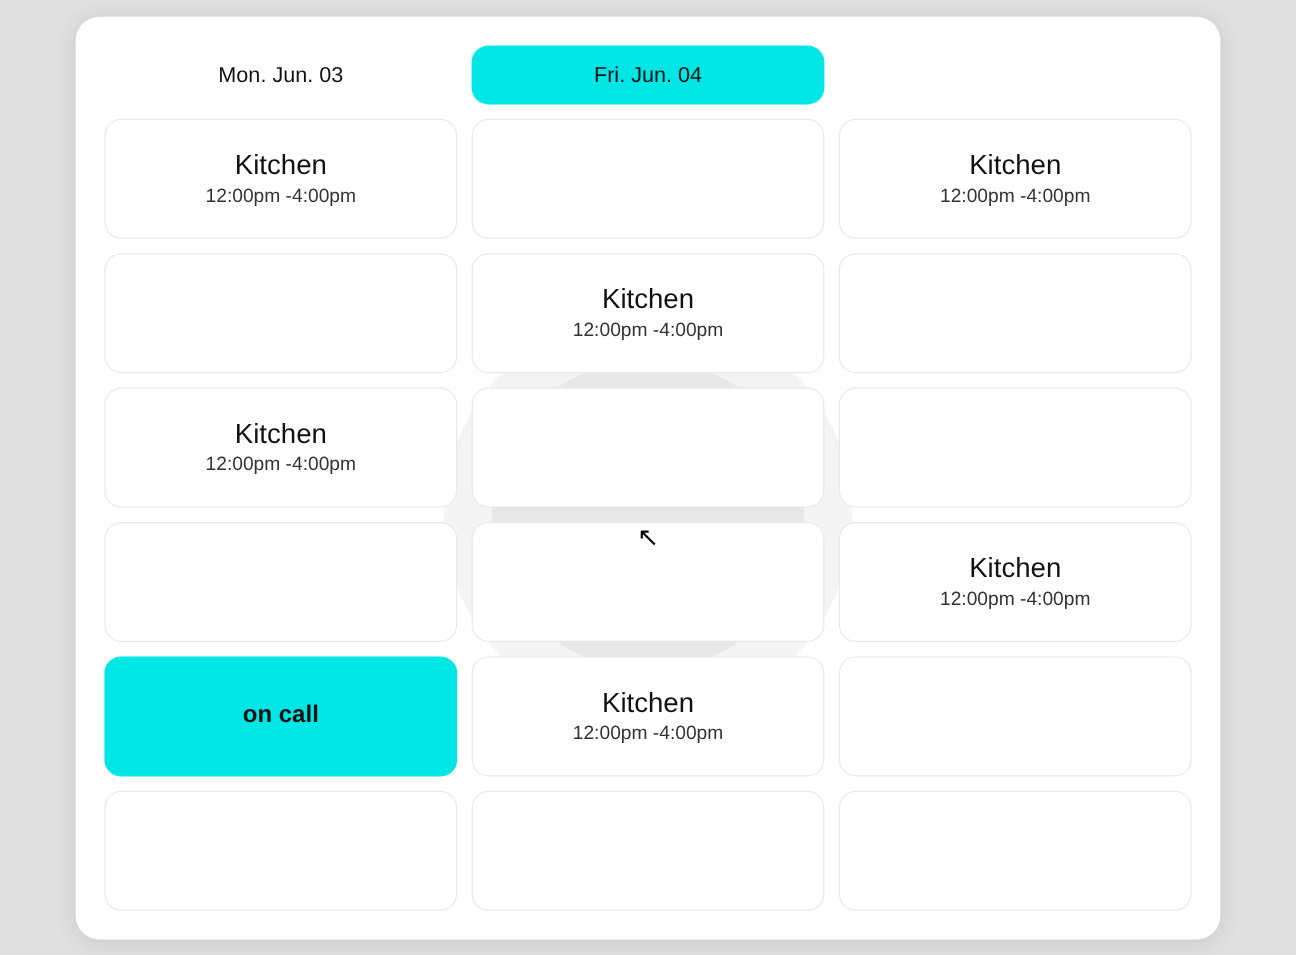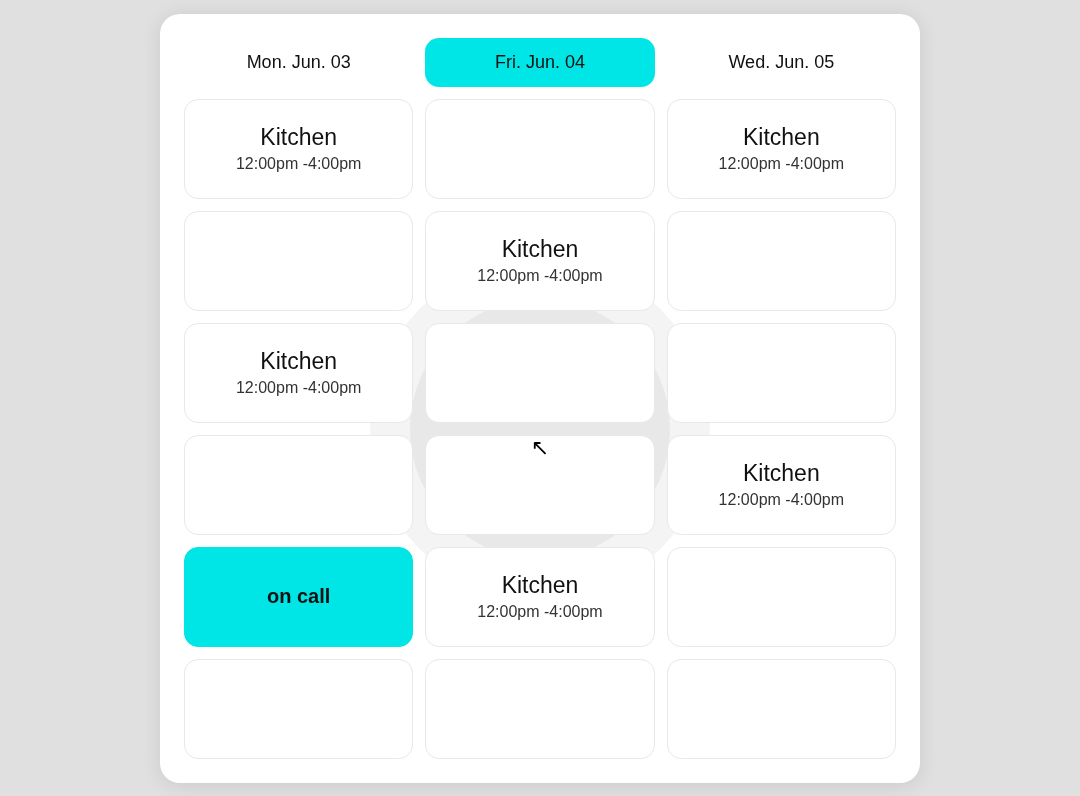--- a/index.html
+++ b/index.html
@@ -15,21 +15,21 @@
       align-items: center;
       width: 1080px;
       height: 796px;
       font-family: -apple-system, BlinkMacSystemFont, 'Segoe UI', sans-serif;
     }
 
     .calendar-container {
       background: #ffffff;
       border-radius: 20px;
       padding: 24px;
-      width: 760px;
+      width: 954px;
       min-height: 720px;
       position: relative;
       box-shadow: 0 2px 20px rgba(0,0,0,0.1);
     }
 
     .header-row {
       display: grid;
       grid-template-columns: 1fr 1fr 1fr;
       gap: 12px;
       margin-bottom: 12px;
@@ -145,21 +145,20 @@
     }
   </style>
 </head>
 <body>
 
 <div class="calendar-container">
   <div class="header-row">
 
   <div class="header-cell normal">Mon. Jun. 03</div>
       <div class="header-cell today">Fri. Jun. 04</div>
-      <div class="header-cell normal">Wed. Jun. 05</div>
     </div>
   <div class="grid-body">
     <div class="ripple-overlay"></div>
     <div class="ripple-overlay-inner"></div>
 
     <div class="cursor">↖</div>
   <div class="cell">
         <div class="cell-location">Kitchen</div>
         <div class="cell-time">12:00pm -4:00pm</div>
       </div>

